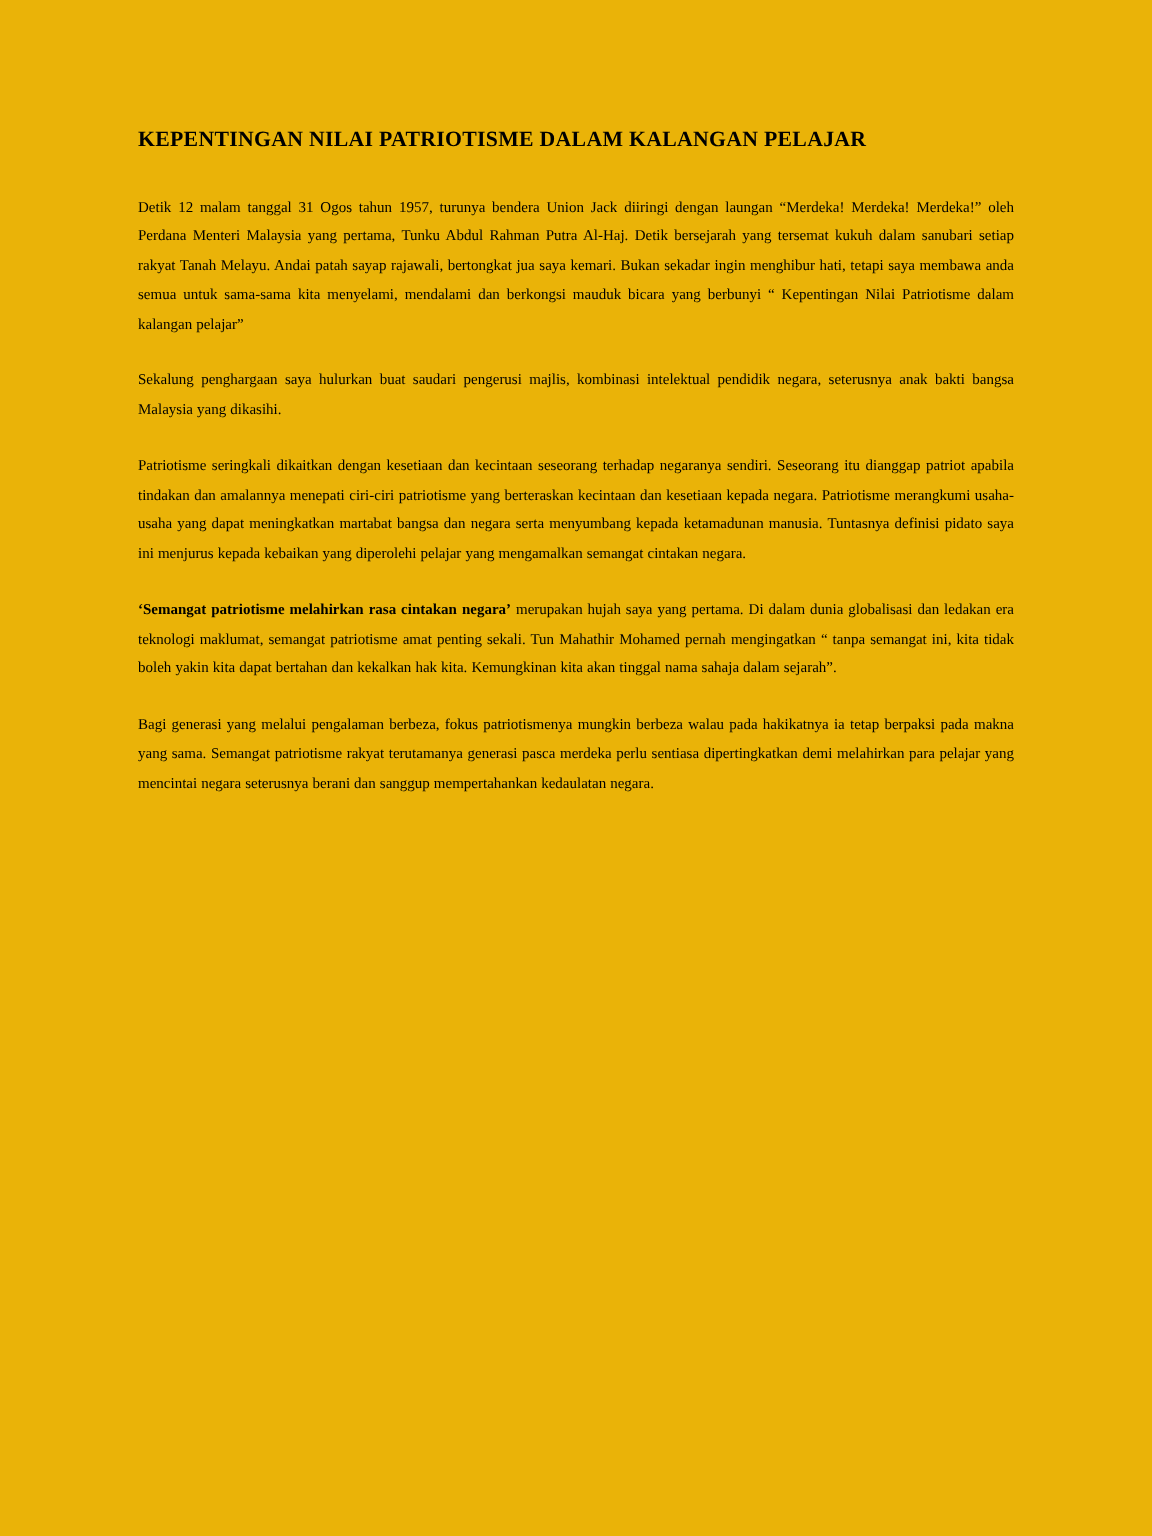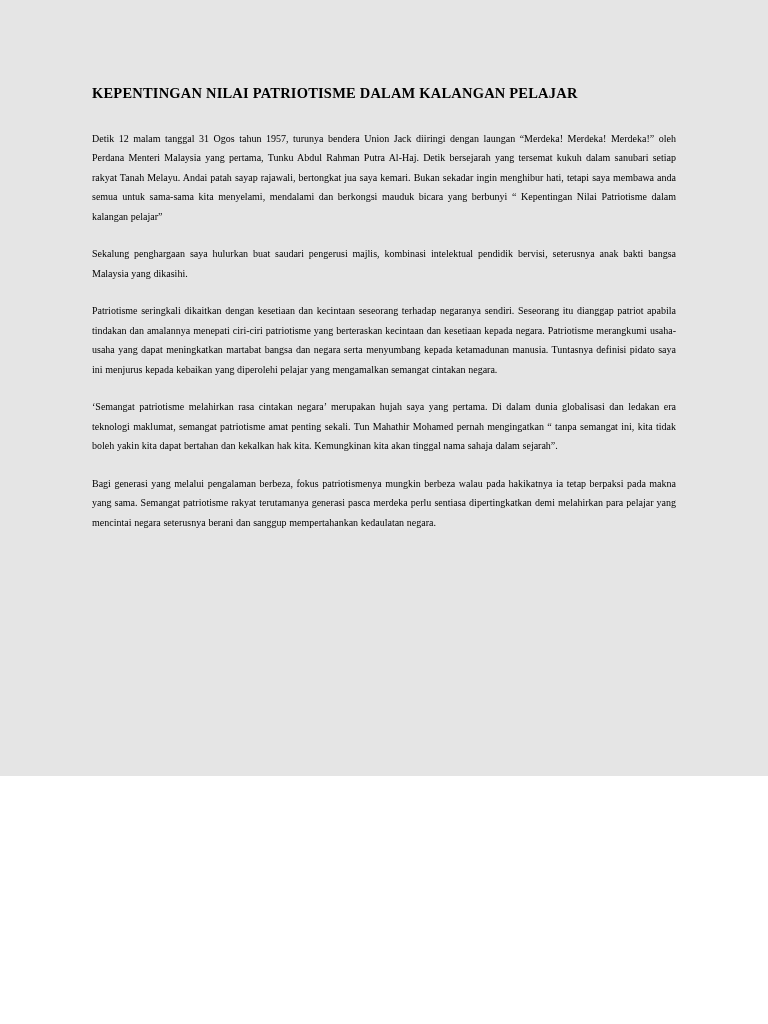--- a/index.html
+++ b/index.html
@@ -9,58 +9,58 @@
   }
   body {
     width: 768px;
     height: 1024px;
     font-family: "Liberation Serif", serif;
     color: #000000;
     overflow: hidden;
   }
   .page {
     width: 768px;
-    height: 776px;
+    height: 1024px;
     box-sizing: border-box;
     padding: 84px 92px 0 92px;
-    background: #e5e5e5;
+    background: #eab308;
   }
   .doc-title {
     font-family: "Liberation Serif", serif;
     font-size: 14.5px;
     font-weight: bold;
     letter-spacing: 0.2px;
     margin: 0 0 26px 0;
     line-height: 1.3;
   }
   p.para {
     font-size: 10px;
     line-height: 1.95;
     text-align: justify;
     margin: 0 0 18px 0;
     word-spacing: 0.2px;
   }
   p.para:last-child {
     margin-bottom: 16px;
   }
   .bold {
-    font-weight: normal;
+    font-weight: bold;
   }
 </style>
 </head>
 <body>
 
 <div class="page">
 
   <h1 class="doc-title">KEPENTINGAN NILAI PATRIOTISME DALAM KALANGAN PELAJAR</h1>
 
   <p class="para">Detik 12 malam tanggal 31 Ogos tahun 1957, turunya bendera Union Jack diiringi dengan laungan “Merdeka! Merdeka! Merdeka!” oleh Perdana Menteri Malaysia yang pertama, Tunku Abdul Rahman Putra Al-Haj. Detik bersejarah yang tersemat kukuh dalam sanubari setiap rakyat Tanah Melayu. Andai patah sayap rajawali, bertongkat jua saya kemari. Bukan sekadar ingin menghibur hati, tetapi saya membawa anda semua untuk sama-sama kita menyelami, mendalami dan berkongsi mauduk bicara yang berbunyi “ Kepentingan Nilai Patriotisme dalam kalangan pelajar”</p>
 
 
-  <p class="para">Sekalung penghargaan saya hulurkan buat saudari pengerusi majlis, kombinasi intelektual pendidik bervisi, seterusnya anak bakti bangsa Malaysia yang dikasihi.</p>
+  <p class="para">Sekalung penghargaan saya hulurkan buat saudari pengerusi majlis, kombinasi intelektual pendidik negara, seterusnya anak bakti bangsa Malaysia yang dikasihi.</p>
 
   <p class="para">Patriotisme seringkali dikaitkan dengan kesetiaan dan kecintaan seseorang terhadap negaranya sendiri. Seseorang itu dianggap patriot apabila tindakan dan amalannya menepati ciri-ciri patriotisme yang berteraskan kecintaan dan kesetiaan kepada negara. Patriotisme merangkumi usaha-usaha yang dapat meningkatkan martabat bangsa dan negara serta menyumbang kepada ketamadunan manusia. Tuntasnya definisi pidato saya ini menjurus kepada kebaikan yang diperolehi pelajar yang mengamalkan semangat cintakan negara.</p>
 
 
   <p class="para"><span class="bold">‘Semangat patriotisme melahirkan rasa cintakan negara’</span><span> merupakan hujah saya yang pertama. Di dalam dunia globalisasi dan ledakan era teknologi maklumat, semangat patriotisme amat penting sekali.  Tun Mahathir Mohamed pernah mengingatkan “ tanpa semangat ini, kita tidak boleh yakin kita dapat bertahan dan kekalkan hak kita. Kemungkinan kita akan tinggal nama sahaja dalam sejarah”.</span></p>
 
   <p class="para">Bagi generasi yang melalui pengalaman berbeza, fokus patriotismenya mungkin berbeza walau pada hakikatnya ia tetap berpaksi pada makna yang sama. Semangat patriotisme rakyat terutamanya generasi pasca merdeka perlu sentiasa dipertingkatkan demi melahirkan para pelajar yang mencintai negara seterusnya berani dan sanggup mempertahankan kedaulatan negara.</p>
 
 </div>
 

